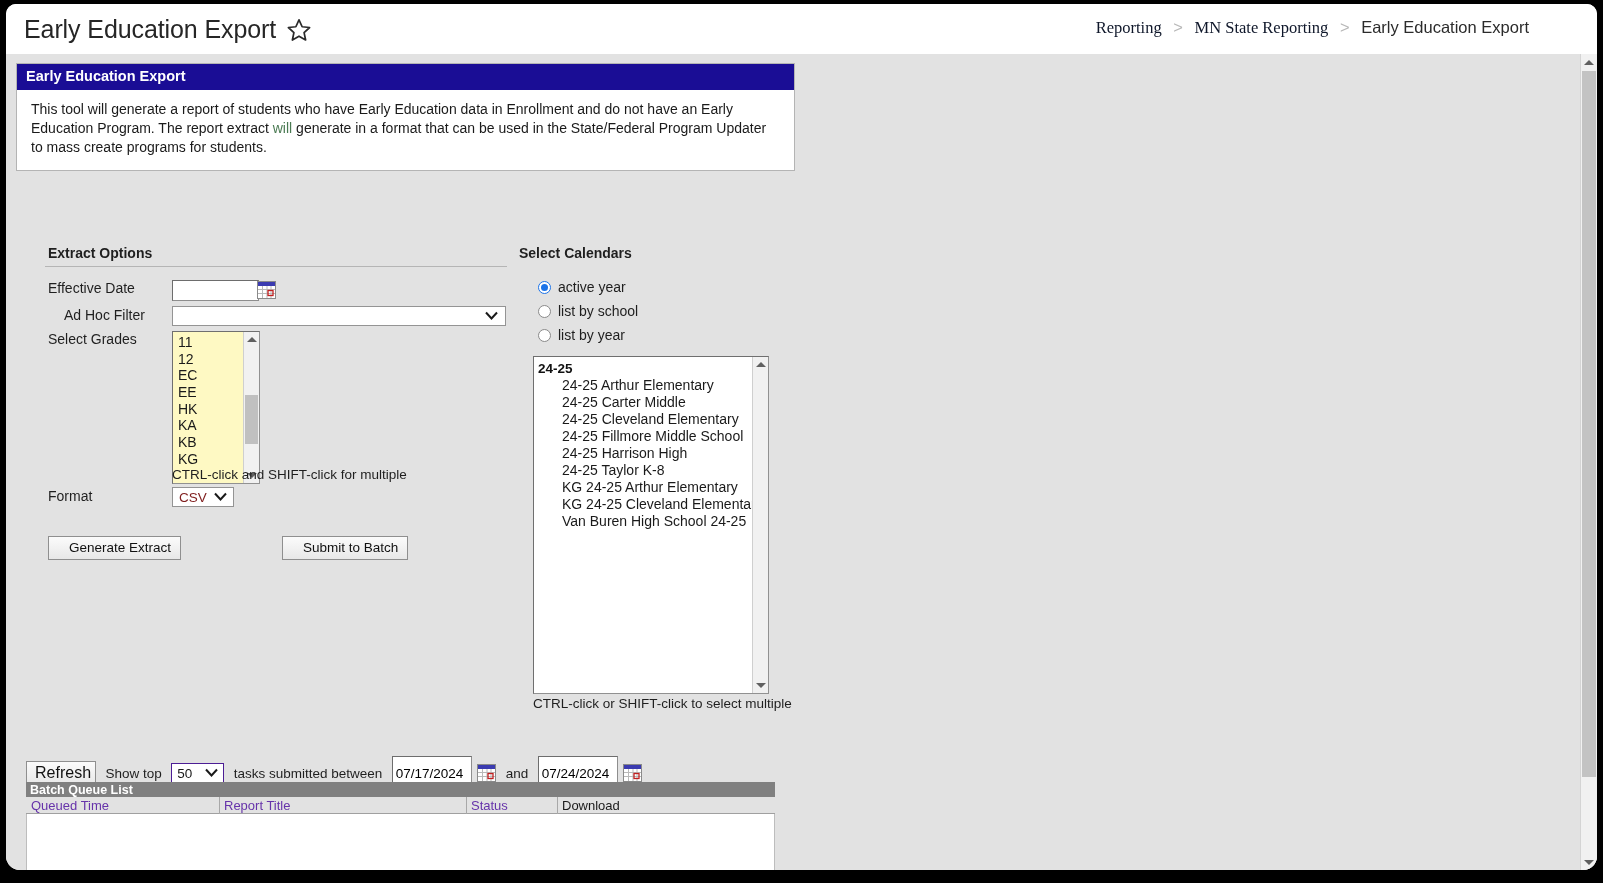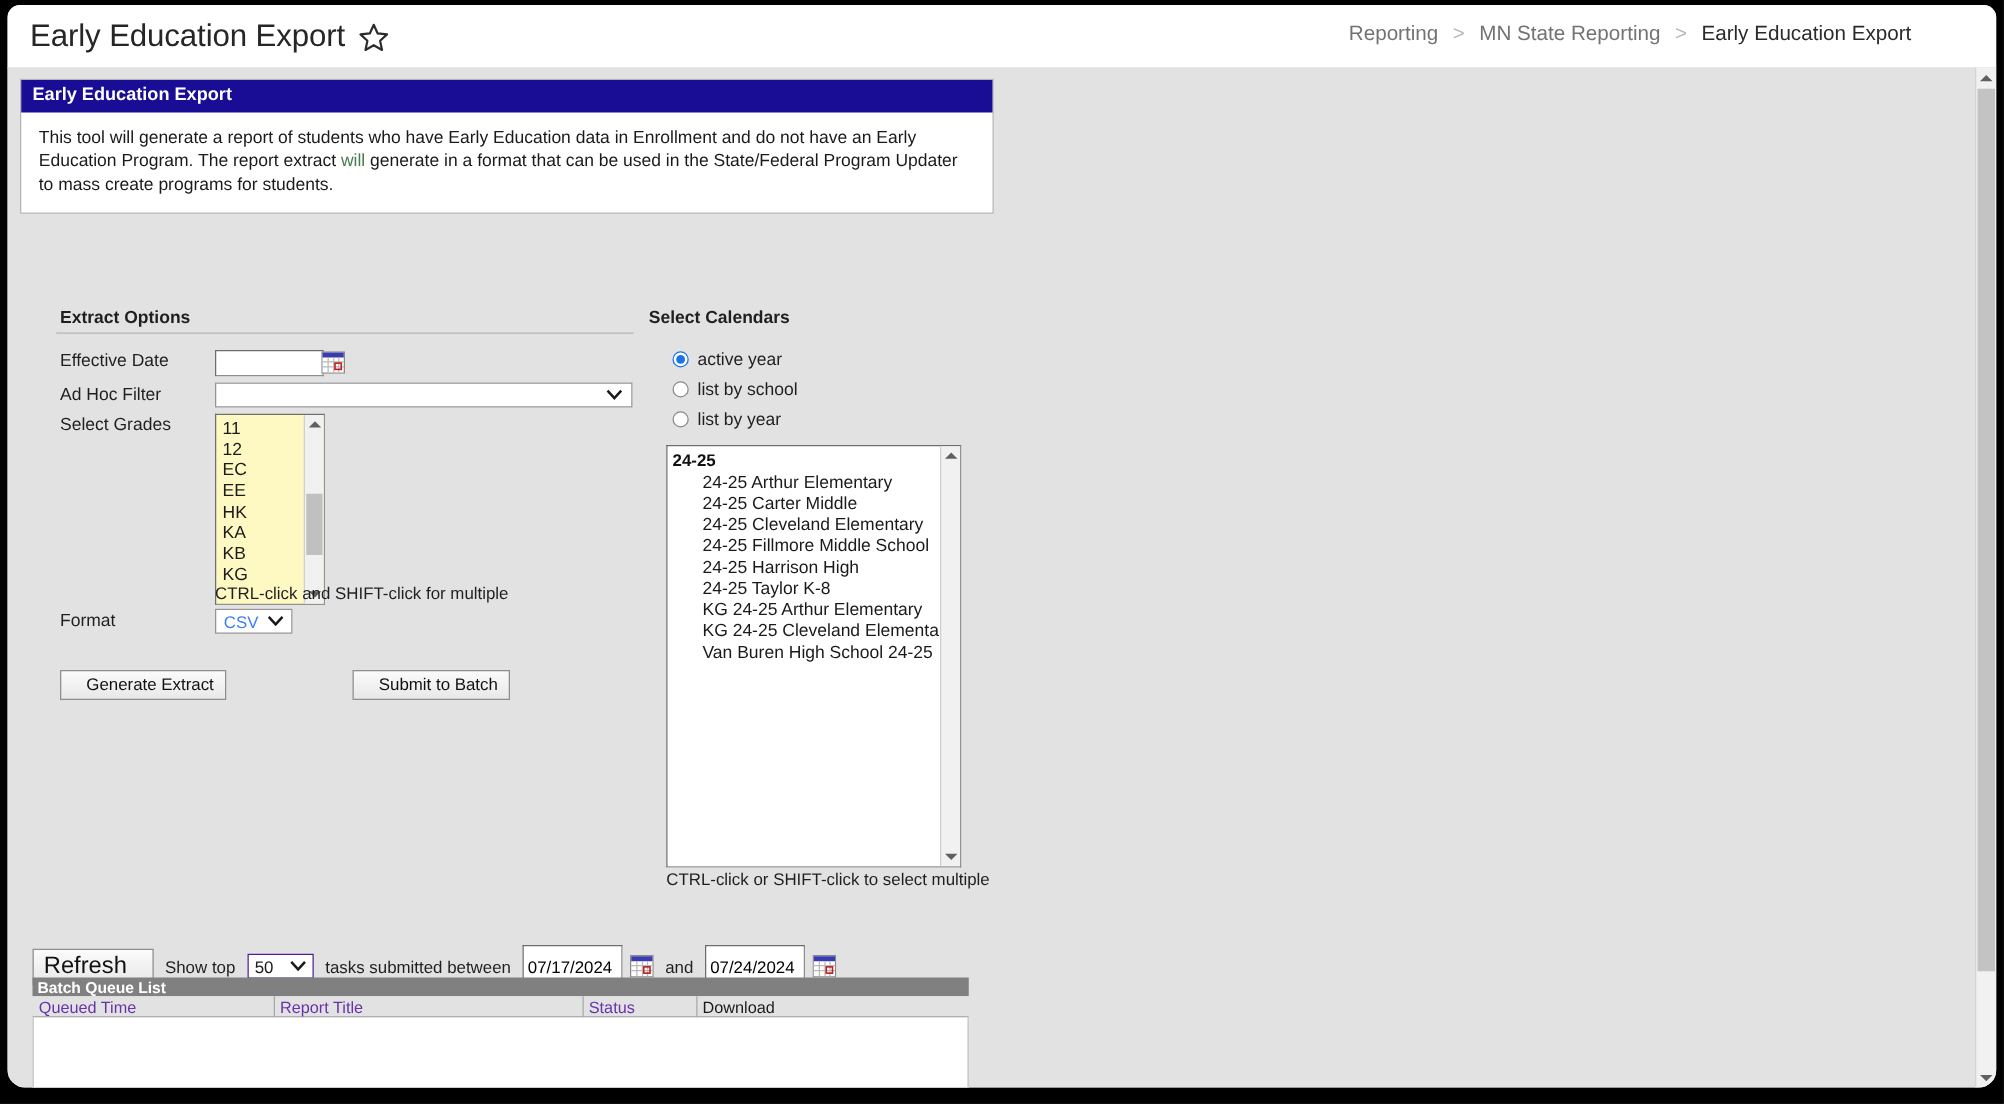--- a/index.html
+++ b/index.html
@@ -56,22 +56,23 @@
   }
   #breadcrumb {
     position: absolute;
     right: 68px;
     top: 14px;
     font-size: 16.5px;
     white-space: nowrap;
     color: #2b2b2b;
   }
   #breadcrumb .crumb-link {
-    color: #737373;
-    cursor: pointer;
+    color: #0f172a;
+    cursor: pointer;
+    font-family: Liberation Serif, serif;
   }
   #breadcrumb .crumb-sep {
     color: #b8b8b8;
     margin: 0 7px;
   }
   #breadcrumb .crumb-current {
     color: #2b2b2b;
   }
 
   
@@ -149,21 +150,21 @@
     box-sizing: content-box;
   }
   #eff-date-picker {
     position: absolute;
     left: 251px; top: 227px;
     width: 19px; height: 18px;
     cursor: pointer;
   }
 
   
-  #lbl-adhoc { left: 42px; top: 253px; }
+  #lbl-adhoc { left: 58px; top: 253px; }
   #adhoc-select {
     position: absolute;
     left: 166px; top: 252px;
     width: 334px; height: 20px;
     border: 1px solid #949494;
     background: #ffffff;
     box-sizing: border-box;
     cursor: pointer;
   }
   #adhoc-select .chev {
@@ -252,21 +253,21 @@
     width: 62px; height: 20px;
     border: 1px solid #949494;
     background: #ffffff;
     box-sizing: border-box;
     cursor: pointer;
   }
   #format-select .val {
     position: absolute;
     left: 6px; top: 2px;
     font-size: 13.5px;
-    color: #3b82f6;
+    color: #7f1d1d;
   }
   #format-select .chev { position: absolute; right: 6px; top: 4px; }
 
   
   .btn {
     position: absolute;
     background: linear-gradient(#fbfbfb, #e8e8e8);
     border: 1px solid #8f8f8f;
     font-size: 13.5px;
     color: #111111;
@@ -360,23 +361,23 @@
     position: absolute;
     left: 20px; top: 702px;
     height: 22px;
     white-space: nowrap;
   }
   #btn-refresh {
     position: relative;
     display: inline-block;
     background: linear-gradient(#fbfbfb, #e8e8e8);
     border: 1px solid #8f8f8f;
-    font-size: 19px;
+    font-size: 16px;
     color: #111;
-    padding: 2px 20px 3px 8px;
+    padding: 2px 4px 3px 8px;
     vertical-align: middle;
     cursor: pointer;
   }
   .bq-txt {
     display: inline-block;
     font-size: 13.5px;
     color: #1f1f1f;
     vertical-align: middle;
     margin: 0 5px;
   }

